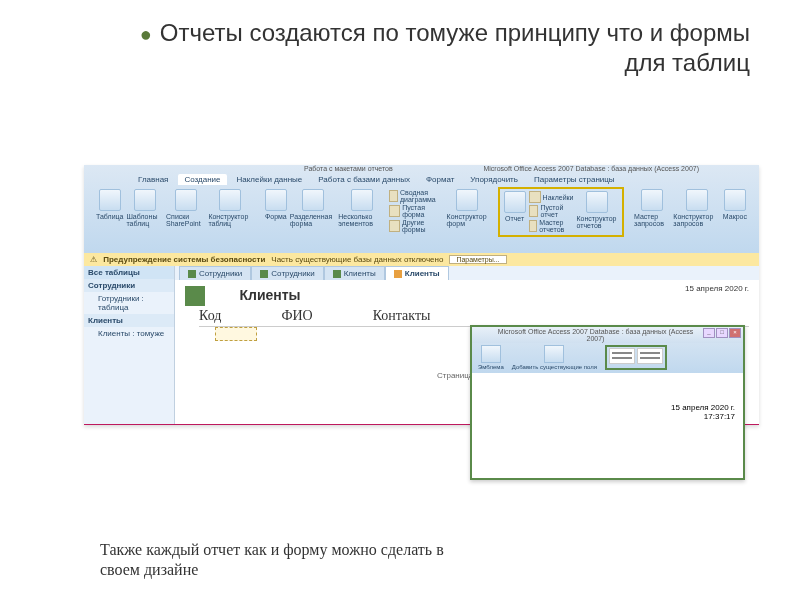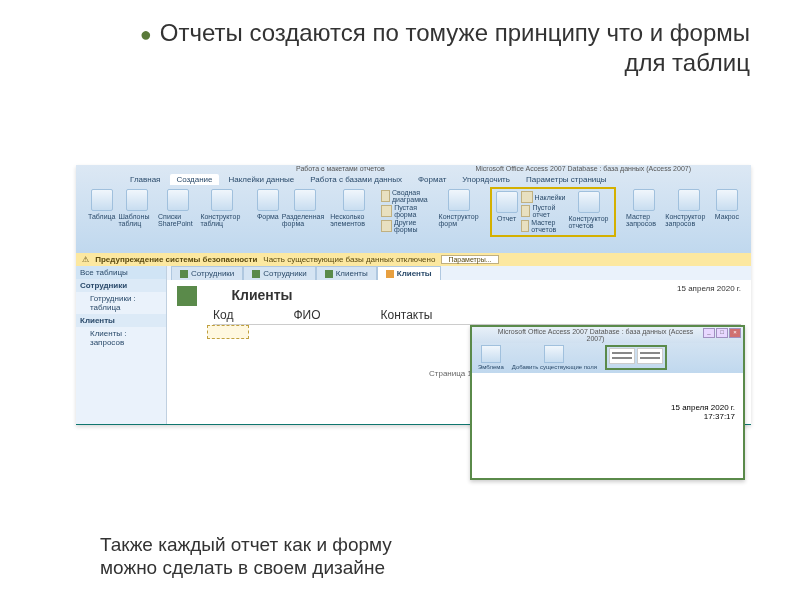--- a/index.html
+++ b/index.html
@@ -31,25 +31,25 @@
     text-align: right;
   }
   .bullet-marker {
     color: #5a7a3a;
     font-size: 20px;
     margin-right: 8px;
   }
   .screenshot1 {
     position: absolute;
     top: 165px;
-    left: 76px;
+    left: 84px;
     width: 675px;
     height: 260px;
     box-shadow: 0 2px 4px rgba(0,0,0,0.15);
-    background: #0f766e;
+    background: #be185d;
   }
   .ribbon-top {
     height: 88px;
     background: linear-gradient(#dce8f4, #c0d8ee);
     position: relative;
     font-size: 8px;
     color: #2a4a6a;
   }
   .ribbon-title {
     text-align: center;
@@ -123,21 +123,21 @@
   .navpane {
     width: 90px;
     background: #eaf2fb;
     border-right: 1px solid #c0d0e0;
     font-size: 8px;
     color: #2a4a6a;
   }
   .navpane .hdr {
     background: #d0e4f5;
     padding: 2px 4px;
-    font-weight: normal;
+    font-weight: bold;
   }
   .navpane .grp {
     padding: 2px 4px;
     background: #dceaf7;
     font-weight: bold;
   }
   .navpane .item {
     padding: 2px 6px 2px 14px;
   }
   .mainpane {
@@ -184,25 +184,26 @@
   .report-icon {
     display: inline-block;
     width: 20px; height: 20px;
     background: #5a8a4a;
     vertical-align: middle;
     margin-right: 4px;
   }
   .report-cols {
     display: flex;
     gap: 60px;
-    margin-left: 36px;
-    font-size: 12px;
+    margin-left: 14px;
+    font-size: 14px;
     color: #333;
     border-bottom: 1px solid #ccc;
     padding: 2px 0;
+    font-family: Liberation Serif, serif;
   }
   .report-row {
     margin-left: 30px;
     height: 14px;
     display: flex;
     gap: 50px;
   }
   .report-cell {
     border: 1px dashed #c0a040;
     width: 40px;
@@ -290,24 +291,25 @@
     position: absolute;
     right: 8px;
     top: 30px;
     font-size: 8px;
     text-align: right;
   }
   .footnote {
     position: absolute;
     bottom: 20px;
     left: 100px;
-    font-size: 19px;
+    font-size: 16px;
     color: #333;
     line-height: 1.25;
     width: 350px;
+    font-family: Liberation Serif, serif;
   }
 </style>
 </head>
 <body>
 
 <div class="slide">
   <div class="bullet">
     <span class="bullet-marker">●</span><span>Отчеты создаются по томуже принципу что и формы для таблиц</span>
   </div>
 </div>
@@ -423,21 +425,21 @@
     <b>Предупреждение системы безопасности</b>
     <span>Часть существующие базы данных отключено</span>
     <span class="btn">Параметры...</span>
   </div>
   <div class="workspace">
     <div class="navpane">
       <div class="hdr">Все таблицы</div>
       <div class="grp">Сотрудники</div>
       <div class="item">Готрудники : таблица</div>
       <div class="grp">Клиенты</div>
-      <div class="item">Клиенты : запросов</div>
+      <div class="item">Клиенты : томуже</div>
     </div>
     <div class="mainpane">
       <div class="doc-tabs">
         <div class="doc-tab">
             <div class="icn3"></div>
             <span>Сотрудники</span>
           </div>
         <div class="doc-tab">
             <div class="icn3"></div>
             <span>Сотрудники</span>

